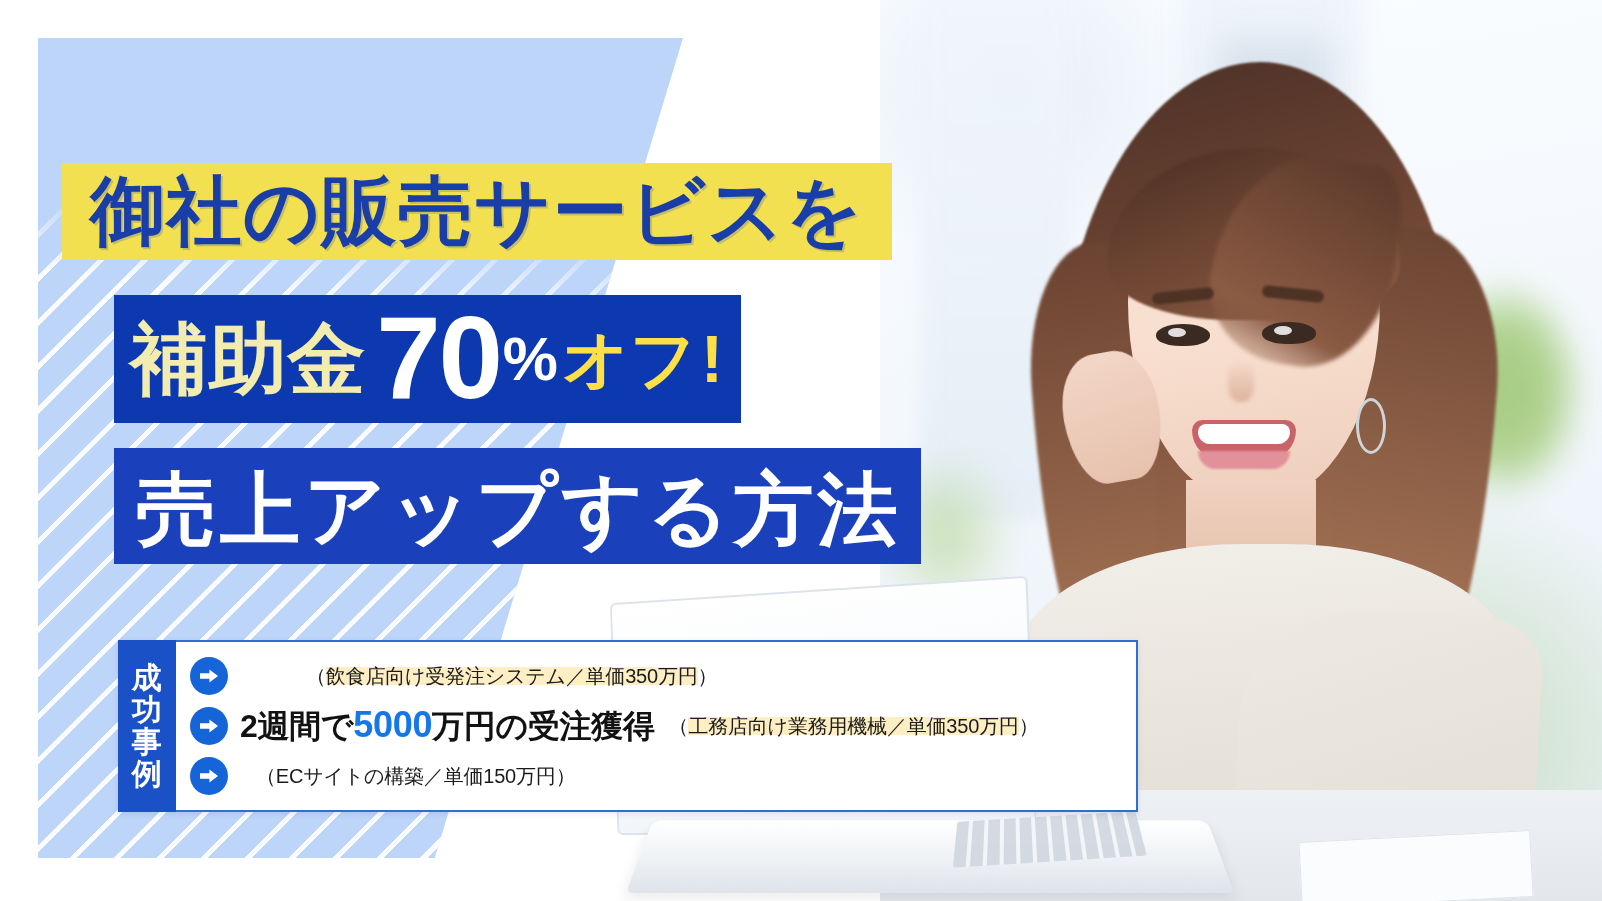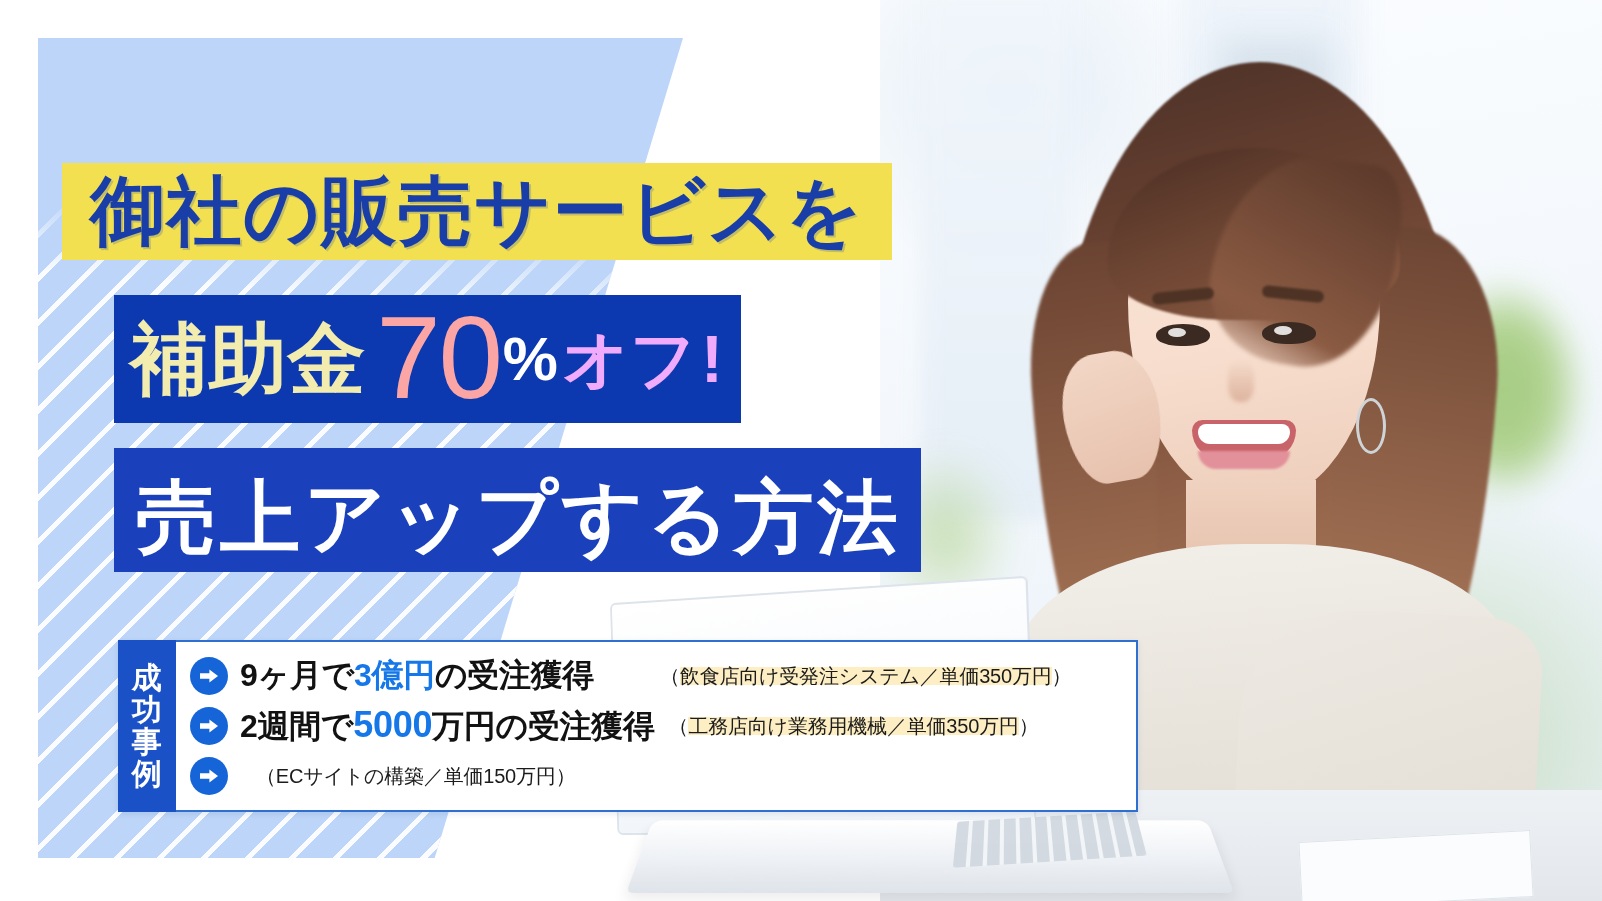--- a/index.html
+++ b/index.html
@@ -193,28 +193,28 @@
   }
   .band-yellow .t{
     font-size:75px;font-weight:700;color:#1a3ea8;letter-spacing:.02em;line-height:1;
     text-shadow:2px 2px 0 rgba(26,62,168,.22);
   }
   .band-navy-1{
     left:114px;top:295px;height:128px;padding:0 18px 0 16px;
     background:#0c39b0;
   }
   .band-navy-2{
-    left:114px;top:448px;height:108px;padding:16px 20px 0 22px;
+    left:114px;top:448px;height:108px;padding:8px 20px 0 22px;
     background:#1a41bb;
   }
   .n1{font-size:78px;font-weight:700;color:#f2ecae;line-height:1;letter-spacing:.01em;}
   .n2{font-size:66px;font-weight:700;color:#ffffff;line-height:1;margin-left:2px;}
-  .n3{font-size:116px;font-weight:400;color:#fca5a5;line-height:.86;margin:0 2px 0 10px;letter-spacing:-.02em;}
+  .n3{font-size:116px;font-weight:700;color:#ffffff;line-height:.86;margin:0 2px 0 10px;letter-spacing:-.02em;}
   .n4{font-size:62px;font-weight:700;color:#ffffff;line-height:1;}
-  .n5{font-size:66px;font-weight:700;color:#f0abfc;line-height:1;margin-left:4px;}
+  .n5{font-size:66px;font-weight:700;color:#fde047;line-height:1;margin-left:4px;}
   .band-navy-2 .t{
     font-size:80px;font-weight:700;color:#ffffff;letter-spacing:.05em;line-height:1;
   }
 
   
   .cases{
     position:absolute;left:118px;top:640px;width:1016px;height:168px;
     background:#ffffff;border:2px solid #2f6fd0;display:flex;
     box-shadow:0 2px 6px rgba(20,50,120,.10);
   }
@@ -319,23 +319,20 @@
     </div>
 
     <div class="rows">
 
       <div class="case-row row1">
         <span class="arrow-ic">
           <svg width="22" height="22" viewBox="0 0 22 22">
               <path d="M2 8.2h9.4V4.4L20 11l-8.6 6.6v-3.8H2z" fill="#ffffff"></path>
             </svg>
         </span>
-        <span class="case-main">
-          <span>9ヶ月で</span><span class="hl">3億円</span><span>の受注獲得</span>
-        </span>
         <span class="case-note">（<span class="mark">飲食店向け受発注システム／単価350万円</span>）</span>
       </div>
 
       <div class="case-row row2">
         <span class="arrow-ic">
           <svg width="22" height="22" viewBox="0 0 22 22">
               <path d="M2 8.2h9.4V4.4L20 11l-8.6 6.6v-3.8H2z" fill="#ffffff"></path>
             </svg>
         </span>
         <span class="case-main">

